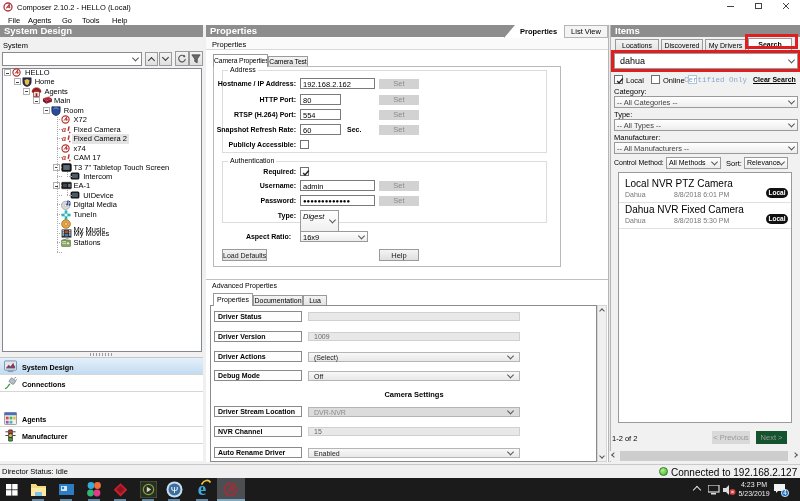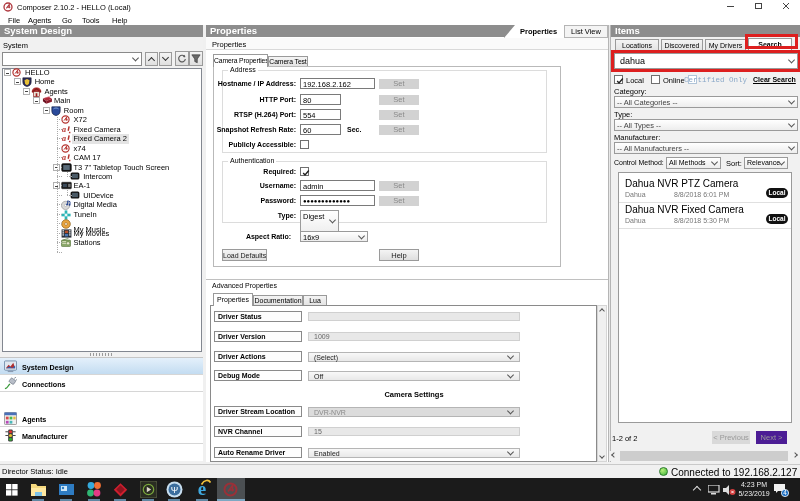--- a/index.html
+++ b/index.html
@@ -352,21 +352,21 @@
         <path d="M1.2 4 L3 6 L6.8 1.5" stroke="#222" stroke-width="1.4" fill="none"></path>
       </svg>
     </div>
   <div class="abs blbl" style="left:200px;top:182px;width:96px;text-align:right;">Username:</div>
   <div class="abs inp" style="left:300px;top:180px;width:75px;height:11px;">admin</div>
   <div class="abs btn" style="left:379px;top:181px;width:40px;height:10px;line-height:10px;">Set</div>
   <div class="abs blbl" style="left:200px;top:197px;width:96px;text-align:right;">Password:</div>
   <div class="abs inp" style="left:300px;top:195px;width:75px;height:11px;font-size:6px;letter-spacing:0;">●●●●●●●●●●●●●</div>
   <div class="abs btn" style="left:379px;top:196px;width:40px;height:10px;line-height:10px;">Set</div>
   <div class="abs blbl" style="left:200px;top:212px;width:96px;text-align:right;">Type:</div>
-  <div class="abs sel" style="left:300px;top:210px;width:39px;height:25px;">Digest<span class="chev"></span></div>
+  <div class="abs sel" style="left:300px;top:210px;width:39px;height:25px;font-style:italic;">Digest<span class="chev"></span></div>
 
   <div class="abs blbl" style="left:195px;top:233px;width:96px;text-align:right;">Aspect Ratio:</div>
   <div class="abs sel" style="left:300px;top:231px;width:68px;height:11px;">16x9<span class="chev"></span></div>
   <div class="abs btn2" style="left:222px;top:249px;width:45px;height:12px;line-height:11px;white-space:nowrap;font-size:7px;">Load Defaults</div>
   <div class="abs btn2" style="left:379px;top:249px;width:40px;height:12px;line-height:11px;">Help</div>
 </div>
 
 <div class="abs" style="left:206px;top:279px;width:402px;height:1px;background:#c0c0c0;"></div>
 <div class="abs lbl" style="left:212px;top:282px;font-size:7px;">Advanced Properties</div>
 <div class="abs tab act" style="left:213px;top:293px;width:40px;height:13px;line-height:12px;z-index:3;">Properties</div>
@@ -413,35 +413,35 @@
   <div class="abs lbl" style="left:614px;top:110px;">Type:</div>
   <div class="abs sel" style="left:614px;top:119px;width:184px;height:12px;color:#444;">-- All Types --<span class="chev"></span></div>
   <div class="abs lbl" style="left:614px;top:133px;">Manufacturer:</div>
   <div class="abs sel" style="left:614px;top:142px;width:184px;height:12px;color:#444;">-- All Manufacturers --<span class="chev"></span></div>
   <div class="abs lbl" style="left:614px;top:159px;font-size:7px;">Control Method:</div>
   <div class="abs sel" style="left:666px;top:157px;width:55px;height:12px;font-size:7px;">All Methods<span class="chev"></span></div>
   <div class="abs lbl" style="left:726px;top:159px;">Sort:</div>
   <div class="abs sel" style="left:744px;top:157px;width:44px;height:12px;font-size:7px;">Relevance<span class="chev"></span></div>
 
   <div class="abs" style="left:618px;top:172px;width:174px;height:251px;background:#fff;border:1px solid #9a9a9a;">
-    <div style="position:absolute;left:6px;top:5px;font-size:10px;">Dahua NVR PTZ Camera</div>
+    <div style="position:absolute;left:6px;top:5px;font-size:10px;">Local NVR PTZ Camera</div>
     <div style="position:absolute;left:6px;top:18px;font-size:7px;color:#777;">Dahua</div>
     <div style="position:absolute;left:55px;top:18px;font-size:7px;color:#777;">8/8/2018 6:01 PM</div>
     <div style="position:absolute;right:3px;top:15px;width:22px;height:10px;background:#111;border-radius:5px;color:#fff;font-size:6.5px;font-weight:bold;text-align:center;line-height:10px;">Local</div>
     <div style="position:absolute;left:0;top:29px;width:100%;height:1px;background:#e0e0e0;"></div>
     <div style="position:absolute;left:6px;top:31px;font-size:10px;">Dahua NVR Fixed Camera</div>
     <div style="position:absolute;left:6px;top:44px;font-size:7px;color:#777;">Dahua</div>
     <div style="position:absolute;left:55px;top:44px;font-size:7px;color:#777;">8/8/2018 5:30 PM</div>
     <div style="position:absolute;right:3px;top:41px;width:22px;height:10px;background:#111;border-radius:5px;color:#fff;font-size:6.5px;font-weight:bold;text-align:center;line-height:10px;">Local</div>
     <div style="position:absolute;left:0;top:55px;width:100%;height:1px;background:#e0e0e0;"></div>
   </div>
 
   <div class="abs lbl" style="left:612px;top:434px;">1-2 of 2</div>
   <div class="abs btn" style="left:712px;top:431px;width:38px;height:13px;line-height:13px;background:#d9d9d9;color:#9a9a9a;">&lt; Previous</div>
-  <div class="abs btn" style="left:756px;top:431px;width:31px;height:13px;line-height:13px;background:#4c1d95;color:#9a9a9a;">Next &gt;</div>
+  <div class="abs btn" style="left:756px;top:431px;width:31px;height:13px;line-height:13px;background:#14532d;color:#9a9a9a;">Next &gt;</div>
 
   <div class="abs" style="left:609px;top:451px;width:191px;height:10px;background:#f0f0f0;">
     <span style="position:absolute;left:3px;top:2px;width:4px;height:4px;border-left:1px solid #555;border-bottom:1px solid #555;transform:rotate(45deg);"></span>
     <span style="position:absolute;right:3px;top:2px;width:4px;height:4px;border-right:1px solid #555;border-top:1px solid #555;transform:rotate(45deg);"></span>
     <span style="position:absolute;left:11px;top:0;width:168px;height:10px;background:#cdcdcd;"></span>
   </div>
 </div>
 
 <div class="abs" style="left:0;top:464px;width:800px;height:14px;background:#f0f0f0;border-top:1px solid #c9c9c9;">
   <span style="position:absolute;left:2px;top:2px;font-size:7.5px;">Director Status: Idle</span>

